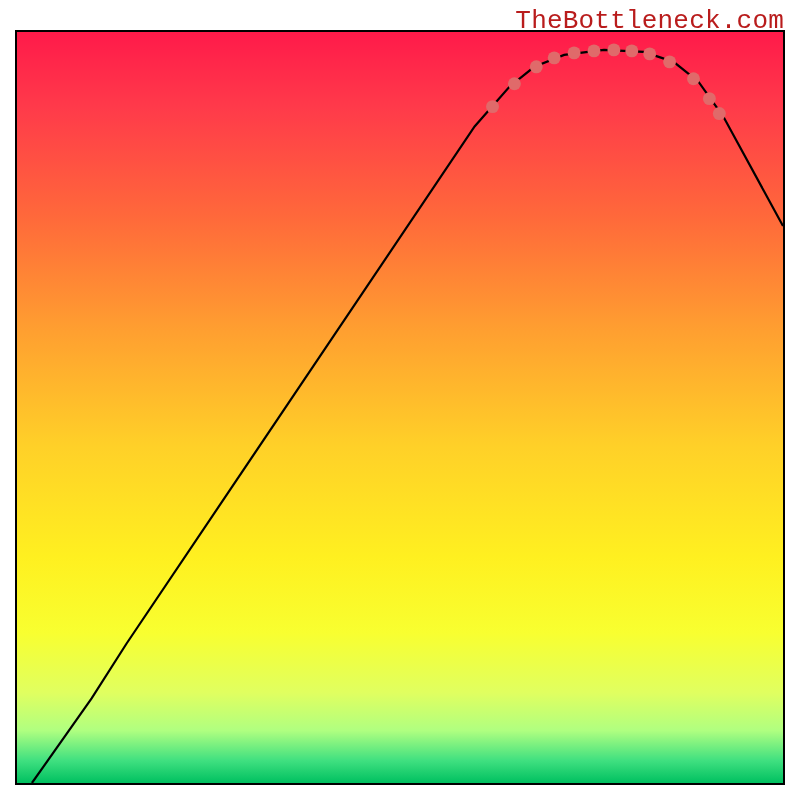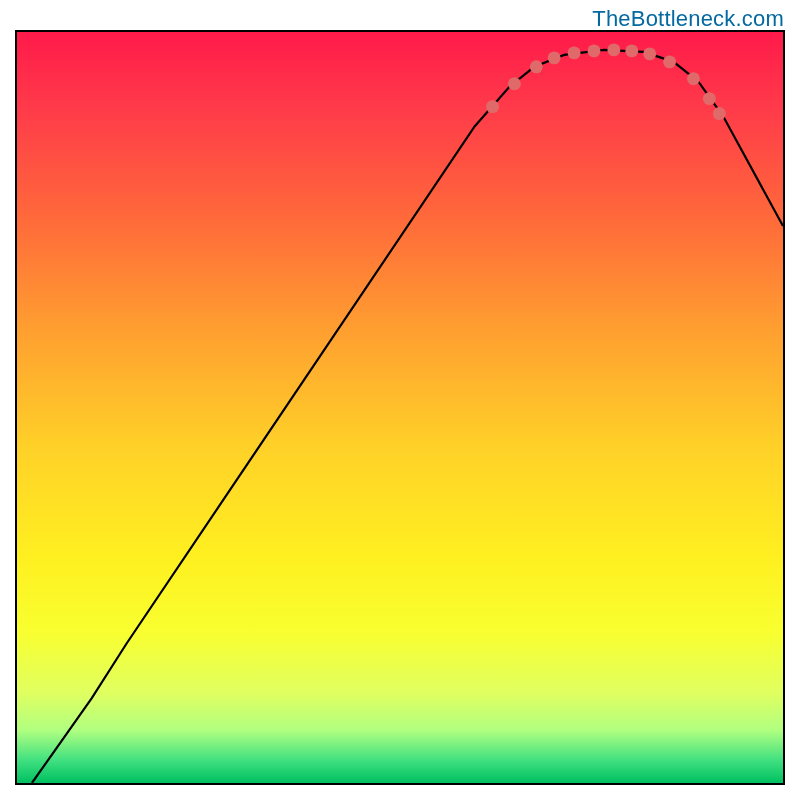--- a/index.html
+++ b/index.html
@@ -38,24 +38,24 @@
   .curve-svg {
     position: absolute;
     inset: 0;
     width: 100%;
     height: 100%;
   }
   .watermark {
     position: absolute;
     top: 6px;
     right: 16px;
-    font-family: Liberation Sans, sans-serif;
-    font-size: 22px;
+    font-family: Liberation Mono, monospace;
+    font-size: 26px;
     font-weight: 400;
-    color: #0369a1;
+    color: #b91c1c;
     letter-spacing: 0.2px;
   }
 </style>
 </head>
 <body>
 
 <div class="chart-container">
   <div class="watermark">TheBottleneck.com</div>
   <div class="plot-area">
     <div class="gradient-bg"></div>

